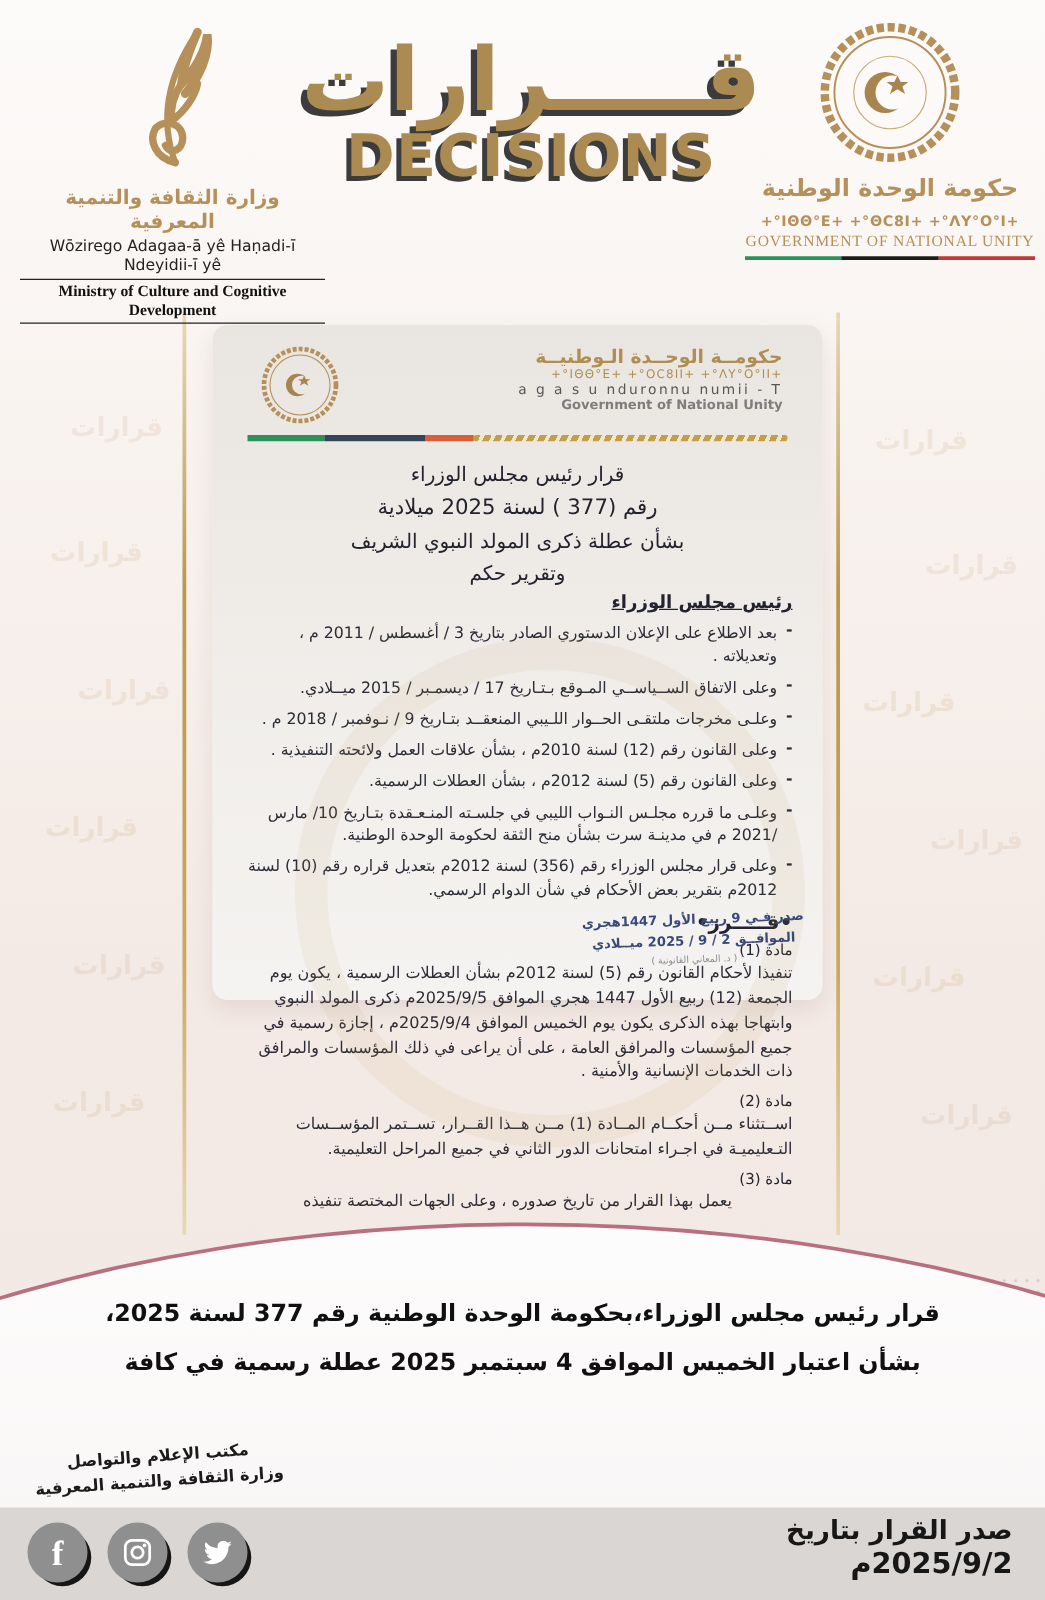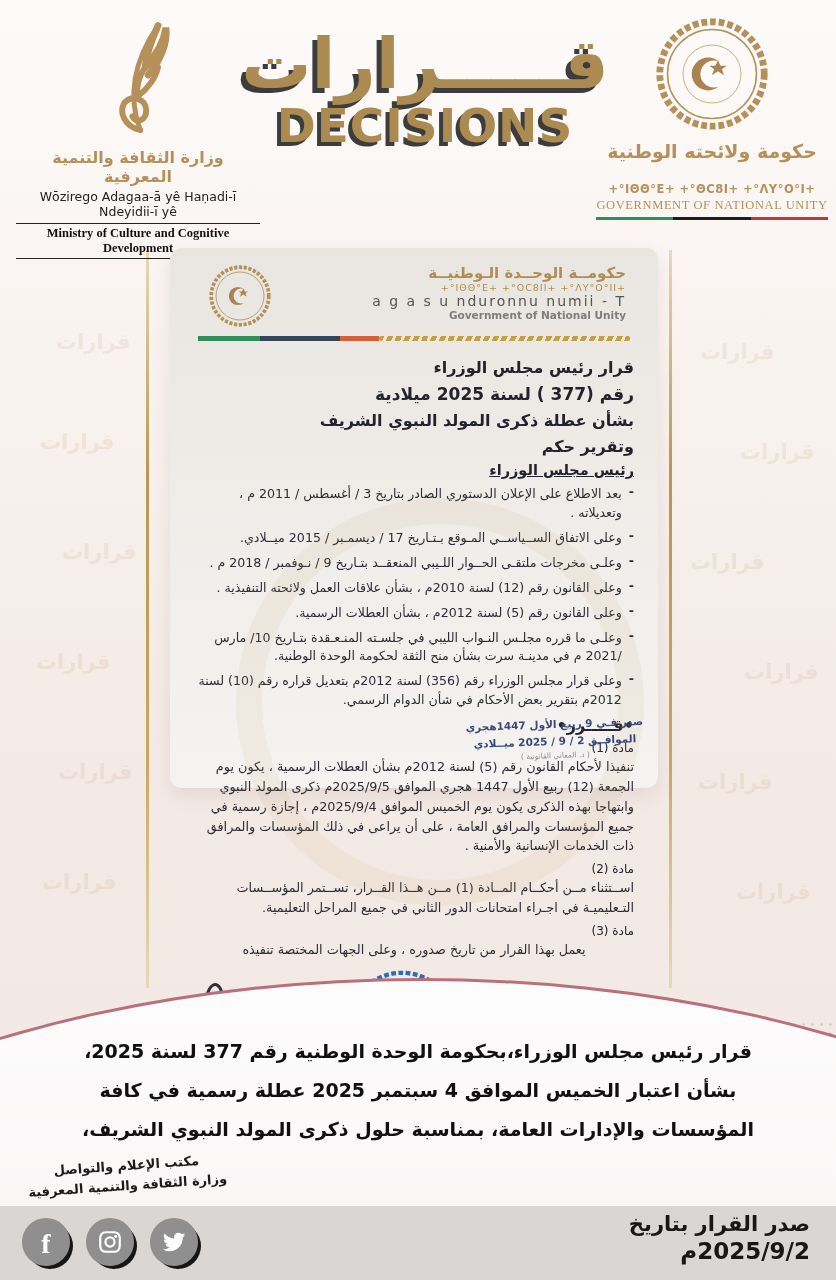--- a/index.html
+++ b/index.html
@@ -27,41 +27,41 @@
   
   .hc{position:absolute;left:232px;top:28px;width:386px;text-align:center;color:#ac8b53;}
   .hc .big-ar{font-size:70px;font-weight:bold;line-height:1.05;
     text-shadow:-5px 5px 0 #3d3c3c;}
   .hc .big-en{font-size:47px;font-weight:800;letter-spacing:1px;margin-top:-4px;
     text-shadow:-4px 4px 0 #3d3c3c;}
   
   .hr{position:absolute;left:596px;top:16px;width:232px;text-align:center;color:#b5905a;}
   .hr .emblem{height:116px}
   .hr .ar{font-size:19px;font-weight:bold;margin-top:4px}
-  .hr .tif{font-size:11.5px;font-weight:bold;margin-top:20px;letter-spacing:.5px}
+  .hr .tif{font-size:11.5px;font-weight:bold;margin-top:8px;letter-spacing:.5px}
   .hr .en{font-family:"Liberation Serif",serif;font-size:12.5px;letter-spacing:.6px;margin-top:2px}
   .flagline{display:flex;height:2.5px;margin-top:4px}
   .flagline div{flex:1}
   
-  .paper{position:absolute;left:170px;top:248px;width:488px;height:540px;border-radius:12px;
+  .paper{position:absolute;left:170px;top:260px;width:488px;height:540px;border-radius:12px;
     background:linear-gradient(180deg,#e9e5e0 0%,#eeebe7 35%,#f5f3f1 100%);
     box-shadow:0 8px 18px rgba(90,60,50,.10);padding:12px 24px;box-sizing:border-box;}
   .paper .pwm{position:absolute;left:66px;top:250px;width:356px;height:356px;border-radius:50%;
     border:26px solid rgba(193,155,84,.09);}
   .phead{display:flex;justify-content:space-between;align-items:flex-start;padding:4px 8px 0 14px;position:relative;}
   .phead .txt{text-align:right;direction:rtl}
   .phead .ar{color:#b08d52;font-weight:bold;font-size:15px}
   .phead .tif{color:#b08d52;font-size:9.5px;font-weight:normal;letter-spacing:1px;direction:ltr}
-  .phead .lat{color:#555;font-size:14px;letter-spacing:2px;direction:ltr}
+  .phead .lat{color:#555;font-size:11px;letter-spacing:2px;direction:ltr}
   .phead .en{color:#7d7d7d;font-size:10.5px;font-weight:bold;direction:ltr}
   .pdivider{display:flex;height:5px;margin:8px 4px 0 4px;align-items:stretch}
   .pdivider .flag{display:flex;width:42%}
   .pdivider .chain{flex:1;border-radius:2px;
     background:repeating-linear-gradient(115deg,#c2a049 0 5px,#efe6cf 5px 8px);}
-  .ptitle{margin-top:14px;font-weight:bold;color:#23232e;font-size:16px;line-height:1.62;direction:rtl}
+  .ptitle{margin-top:14px;text-align:center;font-weight:normal;color:#23232e;font-size:16px;line-height:1.62;direction:rtl}
   .ptitle .num{font-size:17px;letter-spacing:1px}
   .authority{direction:rtl;text-align:right;font-weight:bold;font-size:14.5px;color:#23232e;
     text-decoration:underline;margin-top:2px}
   .bullets{margin-top:7px}
   .bullet{direction:rtl;display:flex;gap:7px;font-size:12.6px;color:#2c2c36;line-height:1.5;margin-bottom:6px;font-weight:500}
   .bullet .mk{flex:0 0 auto;font-weight:bold;transform:translateY(-2px)}
   .decree{text-align:right;font-weight:bold;font-size:16px;color:#23232e;margin:6px 0 2px}
   .art-h{text-align:right;font-weight:normal;font-size:12px;color:#23232e;margin-top:6px}
   .art-t{direction:rtl;text-align:right;font-size:12.8px;color:#2c2c36;line-height:1.55;margin-top:2px}
   .art-t.center{text-align:center}
@@ -134,21 +134,21 @@
 
 <div class="hr">
   <svg class="emblem" viewBox="0 0 120 120">
     <circle cx="60" cy="60" r="54" fill="none" stroke="#b5905a" stroke-width="7" stroke-dasharray="6 3"></circle>
     <circle cx="60" cy="60" r="46" fill="none" stroke="#b5905a" stroke-width="1.6"></circle>
     <circle cx="60" cy="60" r="30" fill="none" stroke="#c8ad77" stroke-width="1"></circle>
     <circle cx="56" cy="60" r="17" fill="#a8854e"></circle>
     <circle cx="62" cy="60" r="14" fill="#fdfbfa"></circle>
     <polygon points="78,60 81,66 88,66 82.5,70 85,77 78,72.5 71,77 73.5,70 68,66 75,66" transform="translate(-4,-8) scale(0.9)" fill="#a8854e"></polygon>
   </svg>
-  <div class="ar">حكومة ولائحته الوطنية</div>
+  <div class="ar">حكومة الوحدة الوطنية</div>
   <div class="tif">+°ΙΘΘ°Ε+ +°ΘC8Ι+ +°ΛΥ°Ο°Ι+</div>
   <div class="en">GOVERNMENT OF NATIONAL UNITY</div>
   <div class="flagline">
     <div style="background:#2e8f5b"></div>
       <div style="background:#1d1d1b"></div>
       <div style="background:#c03a39"></div>
   </div>
 </div>
 
 <div class="paper">
@@ -262,21 +262,20 @@
   </div>
 </div>
 
 <div class="dots" style="left:0;top:1150px;width:460px;height:56px"></div>
 <div class="dots" style="left:772px;top:1020px;width:64px;height:186px"></div>
 <div class="arc"></div>
 
 <div class="summary">
   <div>قرار رئيس مجلس الوزراء،بحكومة الوحدة الوطنية رقم 377 لسنة 2025،</div>
   <div>بشأن اعتبار الخميس الموافق 4 سبتمبر 2025 عطلة رسمية في كافة</div>
-  <div>المؤسسات والإدارات العامة، بمناسبة حلول ذكرى المولد النبوي الشريف،</div>
 </div>
 
 <div class="office">
   <div>مكتب الإعلام والتواصل</div>
   <div>وزارة الثقافة والتنمية المعرفية</div>
 </div>
 
 <div class="band">
   <div class="socials">
     <div class="social">

